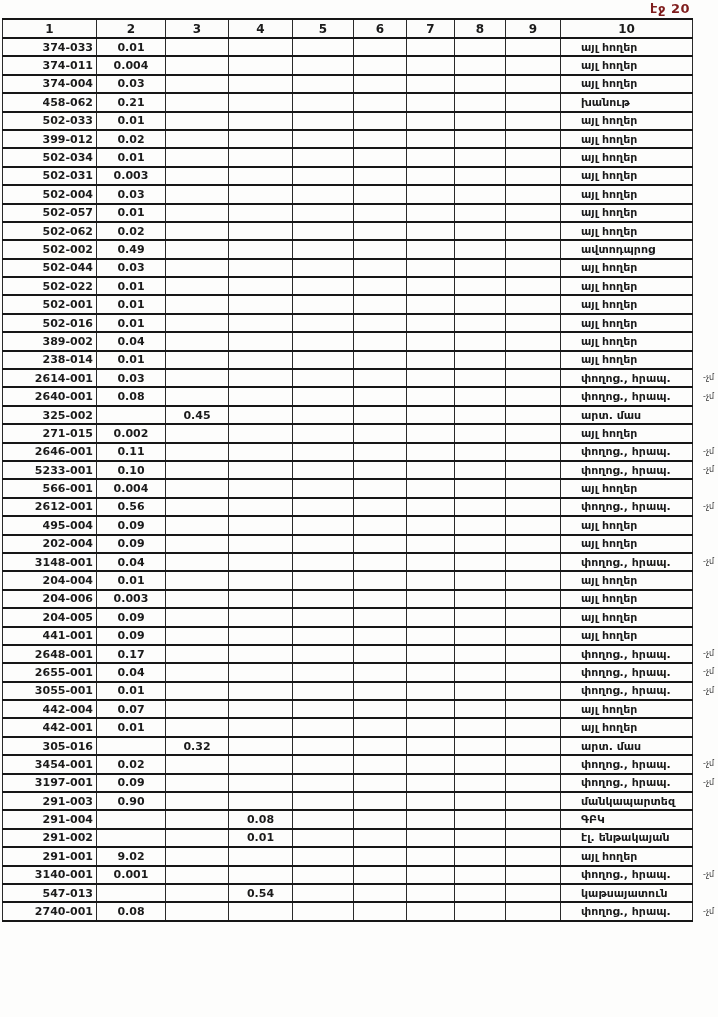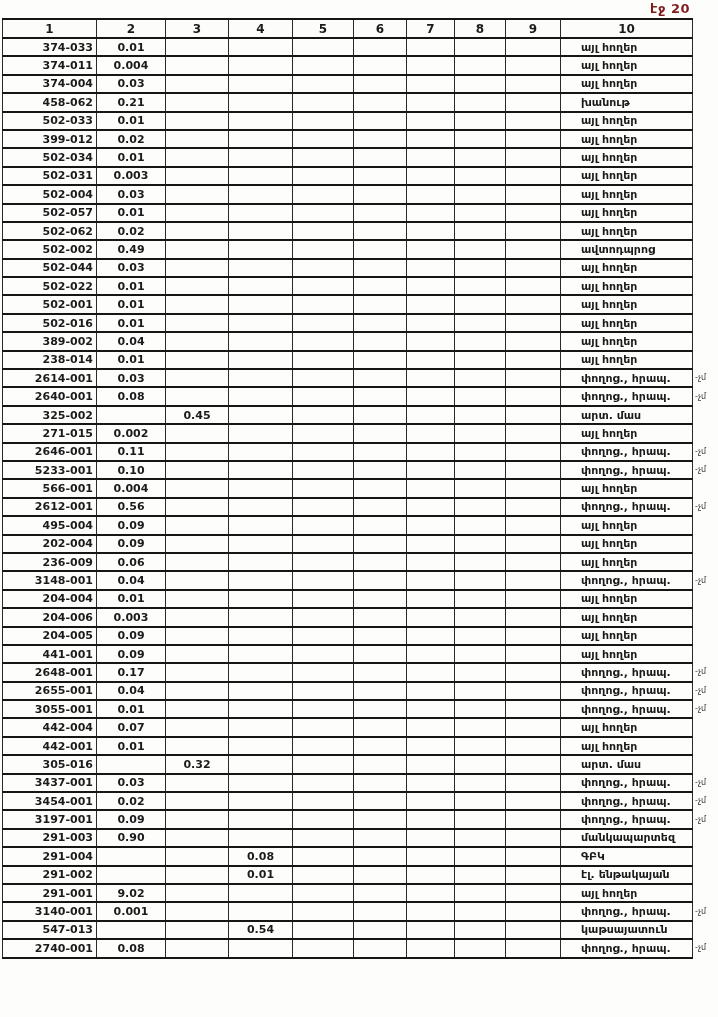--- a/index.html
+++ b/index.html
@@ -31,21 +31,21 @@
   .doc-table th{
     font-size:12px;text-align:center;height:17px;
     background:#fcfcfb;
   }
   td.c-code{text-align:right;padding-left:5px;}
   td.c-num{text-align:center;}
   td.c-use{text-align:left;padding-left:20px;}
   th.note-col,td.note-cell{
     border:none;background:transparent;
     font-size:8px;font-weight:normal;color:#3c3c3c;
-    text-align:left;padding-left:2px;white-space:nowrap;
+    text-align:left;padding-left:10px;white-space:nowrap;
   }
 </style>
 </head>
 <body>
 
 <div class="page-label">էջ 20</div>
 
 <table class="doc-table">
   <colgroup>
     <col style="width:94px">
@@ -434,33 +434,20 @@
         <td class="c-num"></td>
         <td class="c-num"></td>
         <td class="c-num"></td>
         <td class="c-num"></td>
         <td class="c-num"></td>
         <td class="c-num"></td>
         <td class="c-use">այլ հողեր</td>
         <td class="note-cell"></td>
       </tr>
       <tr>
-        <td class="c-code">236-009</td>
-        <td class="c-num">0.06</td>
-        <td class="c-num"></td>
-        <td class="c-num"></td>
-        <td class="c-num"></td>
-        <td class="c-num"></td>
-        <td class="c-num"></td>
-        <td class="c-num"></td>
-        <td class="c-num"></td>
-        <td class="c-use">այլ հողեր</td>
-        <td class="note-cell"></td>
-      </tr>
-      <tr>
         <td class="c-code">3148-001</td>
         <td class="c-num">0.04</td>
         <td class="c-num"></td>
         <td class="c-num"></td>
         <td class="c-num"></td>
         <td class="c-num"></td>
         <td class="c-num"></td>
         <td class="c-num"></td>
         <td class="c-num"></td>
         <td class="c-use">փողոց., հրապ.</td>
@@ -588,33 +575,20 @@
         <td class="c-num"></td>
         <td class="c-num">0.32</td>
         <td class="c-num"></td>
         <td class="c-num"></td>
         <td class="c-num"></td>
         <td class="c-num"></td>
         <td class="c-num"></td>
         <td class="c-num"></td>
         <td class="c-use">արտ. մաս</td>
         <td class="note-cell"></td>
-      </tr>
-      <tr>
-        <td class="c-code">3437-001</td>
-        <td class="c-num">0.03</td>
-        <td class="c-num"></td>
-        <td class="c-num"></td>
-        <td class="c-num"></td>
-        <td class="c-num"></td>
-        <td class="c-num"></td>
-        <td class="c-num"></td>
-        <td class="c-num"></td>
-        <td class="c-use">փողոց., հրապ.</td>
-        <td class="note-cell">-չմ</td>
       </tr>
       <tr>
         <td class="c-code">3454-001</td>
         <td class="c-num">0.02</td>
         <td class="c-num"></td>
         <td class="c-num"></td>
         <td class="c-num"></td>
         <td class="c-num"></td>
         <td class="c-num"></td>
         <td class="c-num"></td>

